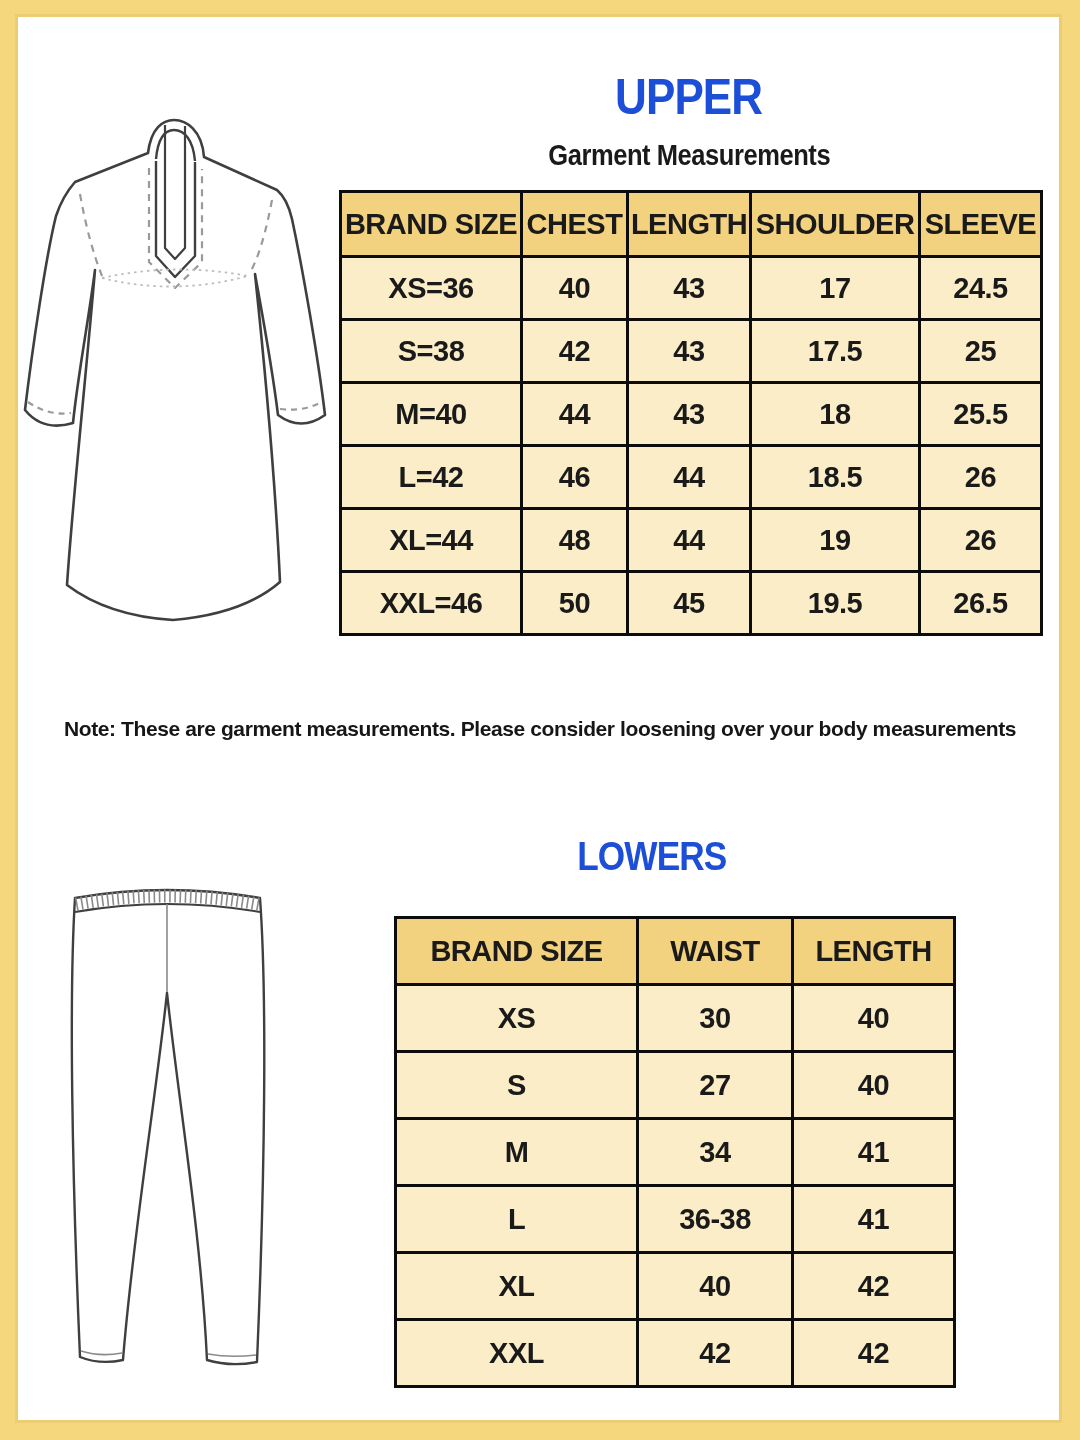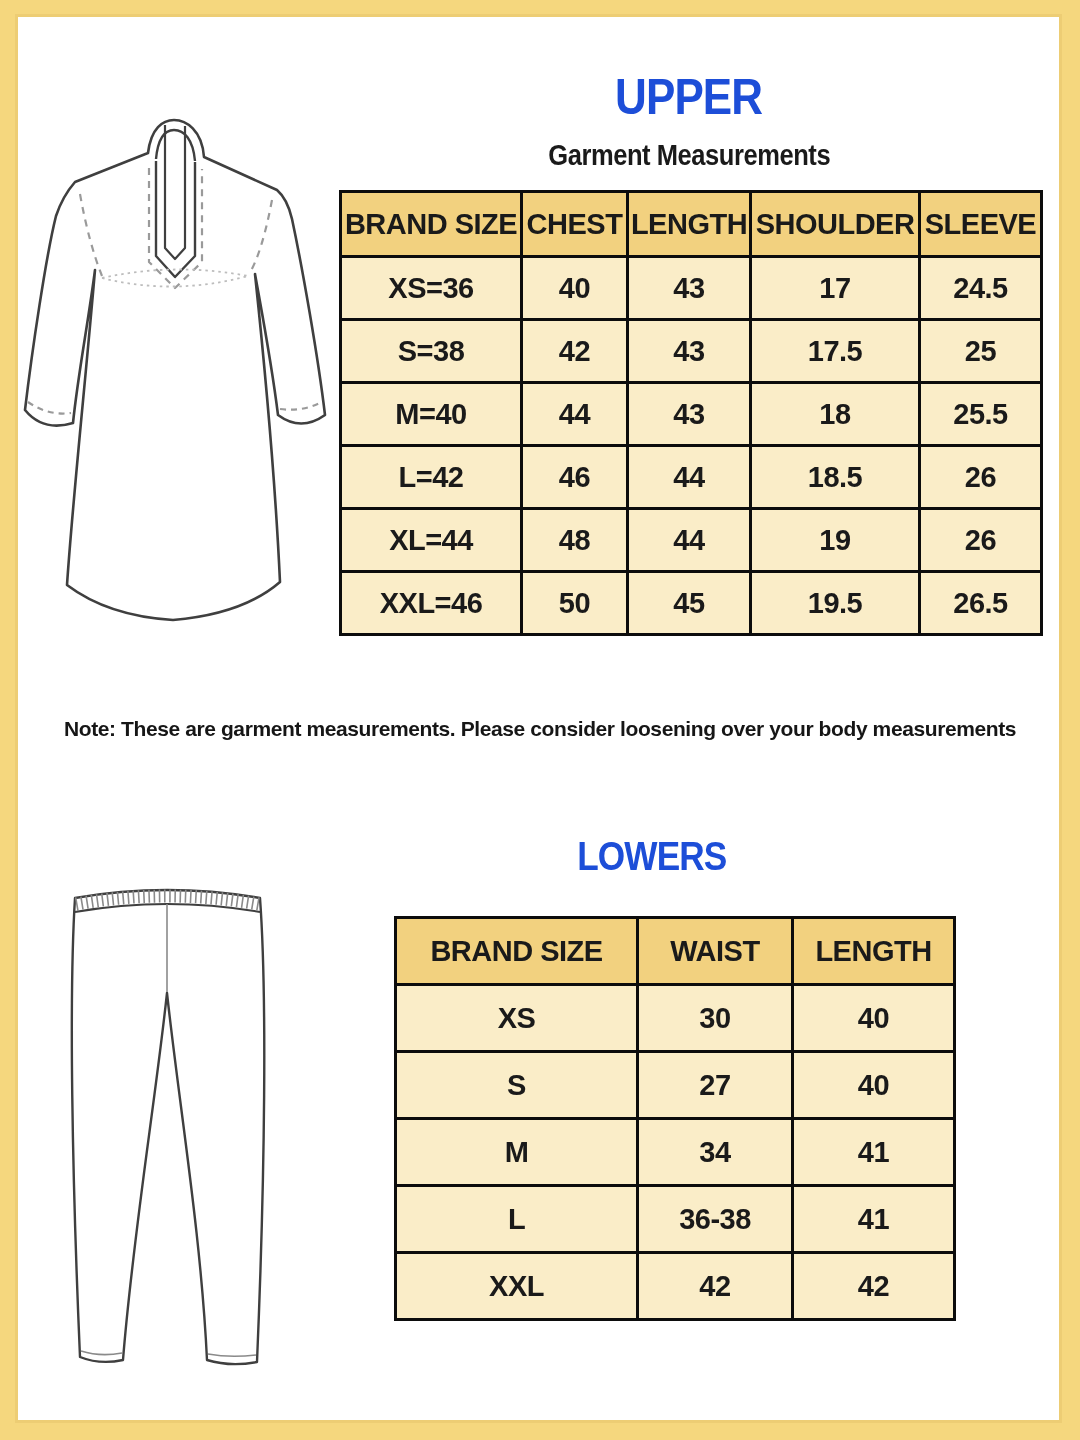--- a/index.html
+++ b/index.html
@@ -209,18 +209,23 @@
       <td>M</td>
       <td>34</td>
       <td>41</td>
     </tr>
     <tr>
       <td>L</td>
       <td>36-38</td>
       <td>41</td>
     </tr>
     <tr>
+      <td>XL</td>
+      <td>40</td>
+      <td>42</td>
+    </tr>
+    <tr>
       <td>XXL</td>
       <td>42</td>
       <td>42</td>
     </tr>
   </tbody>
 </table>
 
 </body></html>

